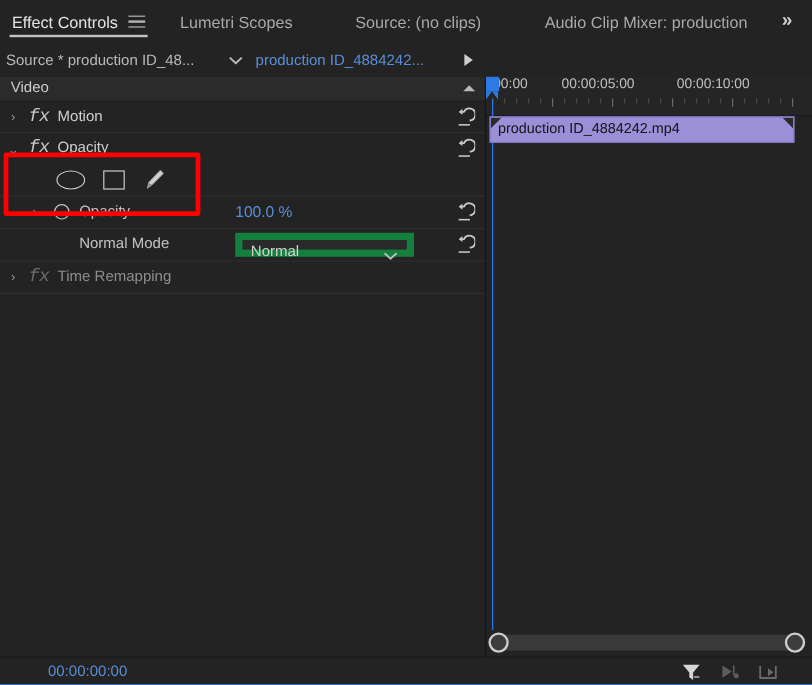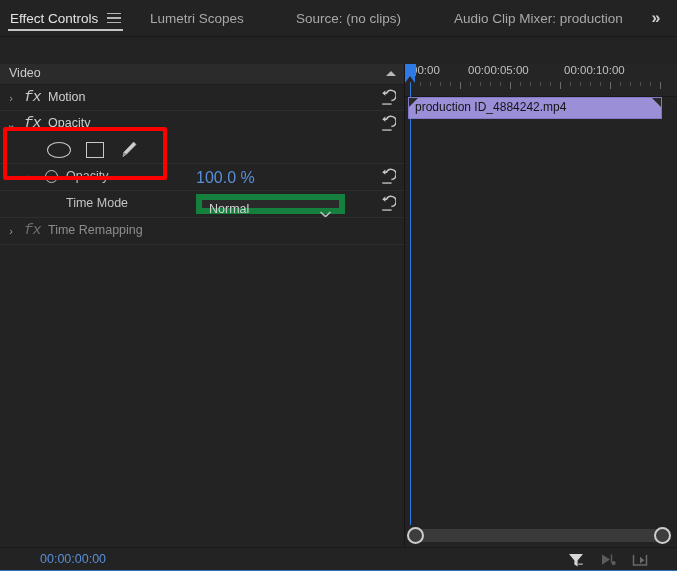--- a/index.html
+++ b/index.html
@@ -103,21 +103,21 @@
     color:#9a9a9a;font-size:11px;
   }
   .fxicon{
     position:absolute;font-style:italic;font-family:Liberation Mono, monospace;
     font-size:15px;color:#cacaca;letter-spacing:-0.5px;
   }
   .fxicon.dim{color:#6e6e6e;}
   .ename{position:absolute;font-size:12.5px;color:#cfcfcf;}
   .ename.dim{color:#8d8d8d;}
   .pname{position:absolute;font-size:12.5px;color:#c3c3c3;}
-  .pval{position:absolute;font-size:16px;color:#5a8fd8;}
+  .pval{position:absolute;font-size:13px;color:#5a8fd8;}
 
   .reset{
     position:absolute;width:18px;height:18px;
   }
   .stopwatch{
     position:absolute;width:13px;height:13px;border:1.6px solid #c2c2c2;
     border-radius:50%;box-sizing:border-box;
   }
   .mtool{
     position:absolute;width:26px;height:20px;
@@ -233,20 +233,35 @@
       <span>Source: (no clips)</span>
     </div>
 
     <div class="tab" style="left:450px;">
       <span>Audio Clip Mixer: production</span>
     </div>
 
     <div class="overflow-btn">»</div>
   </div>
 
+  <div class="srcrow">
+    <div class="src-name">Source * production ID_48...</div>
+
+    <div class="src-caret">
+      <svg width="13" height="9" viewBox="0 0 13 9">
+        <path d="M1.5 2 L6.5 6.6 L11.5 2" stroke="#bdbdbd" stroke-width="1.6" fill="none"></path>
+      </svg>
+    </div>
+
+    <div class="clip-name">production ID_4884242...</div>
+
+    <div class="clip-play">
+      <span class="tri-right"></span>
+    </div>
+  </div>
 
   <div class="leftpane">
 
     <div class="row videohdr">
       <span class="lbl">Video</span>
       <span class="caret-up"></span>
     </div>
 
     <div class="row erow" style="top:21px;">
       <span class="disc" style="left:4px;top:6px;">›</span>
@@ -300,21 +315,21 @@
         <svg width="18" height="18" viewBox="0 0 18 18">
           <path d="M13.4 11.4 A5 5 0 1 0 8.6 4.2 L5.2 4.2" stroke="#c8c8c8" stroke-width="1.5" fill="none"></path>
           <path d="M7.3 1.6 L4.3 4.3 L7.4 6.7 Z" fill="#c8c8c8"></path>
           <rect x="4.2" y="14.4" width="9.4" height="1.3" fill="#c8c8c8"></rect>
         </svg>
       </span>
     </div>
     <div class="rowline" style="top:126px;"></div>
 
     <div class="row erow" style="top:127px;">
-      <span class="pname" style="left:66px;top:5px;">Time Mode</span>
+      <span class="pname" style="left:66px;top:5px;">Normal Mode</span>
 
       <span class="dd" style="left:196px;top:3px;width:149px;">
         <span class="ddlbl">Normal</span>
         <span class="ddcar">
           <svg width="13" height="9" viewBox="0 0 13 9">
             <path d="M1.5 2 L6.5 6.6 L11.5 2" stroke="#bdbdbd" stroke-width="1.6" fill="none"></path>
           </svg>
         </span>
       </span>
 

